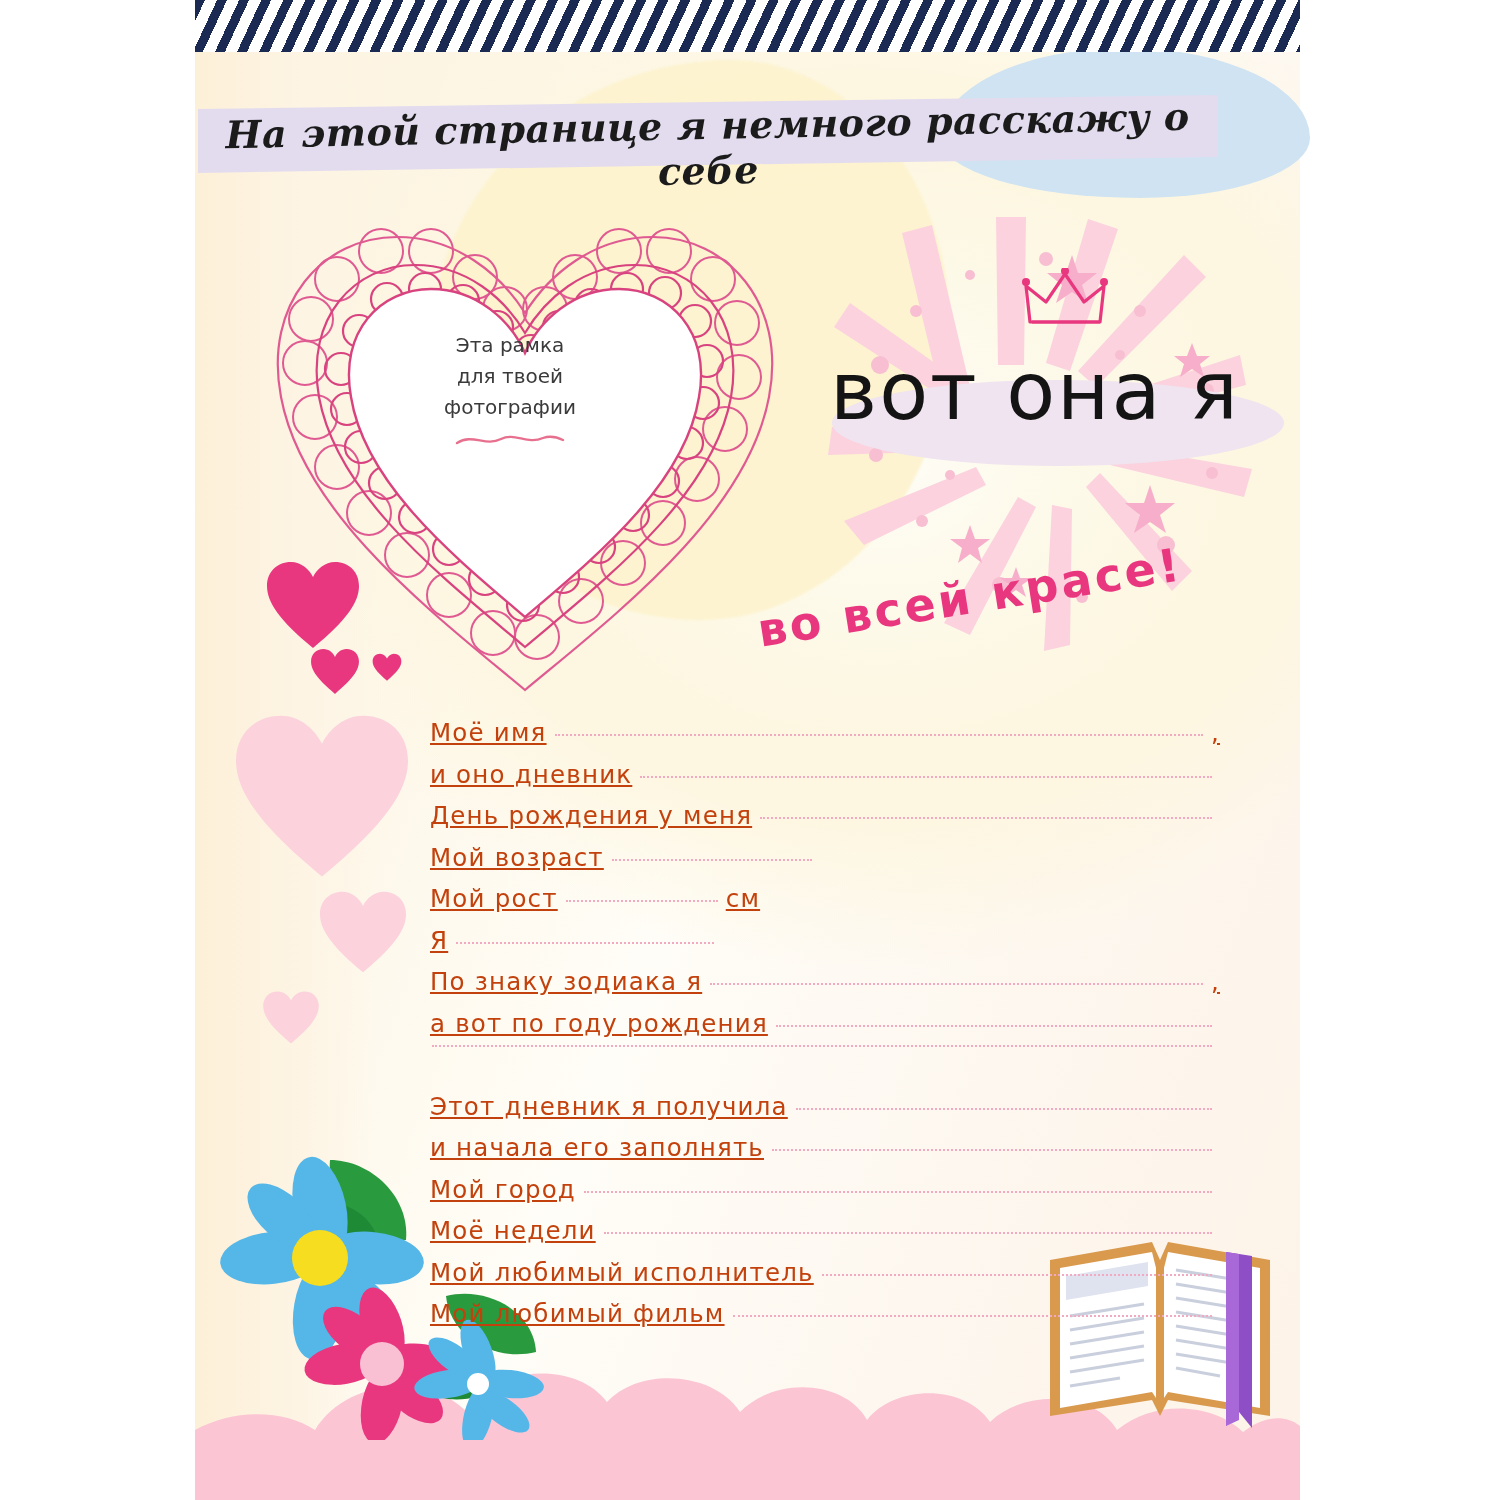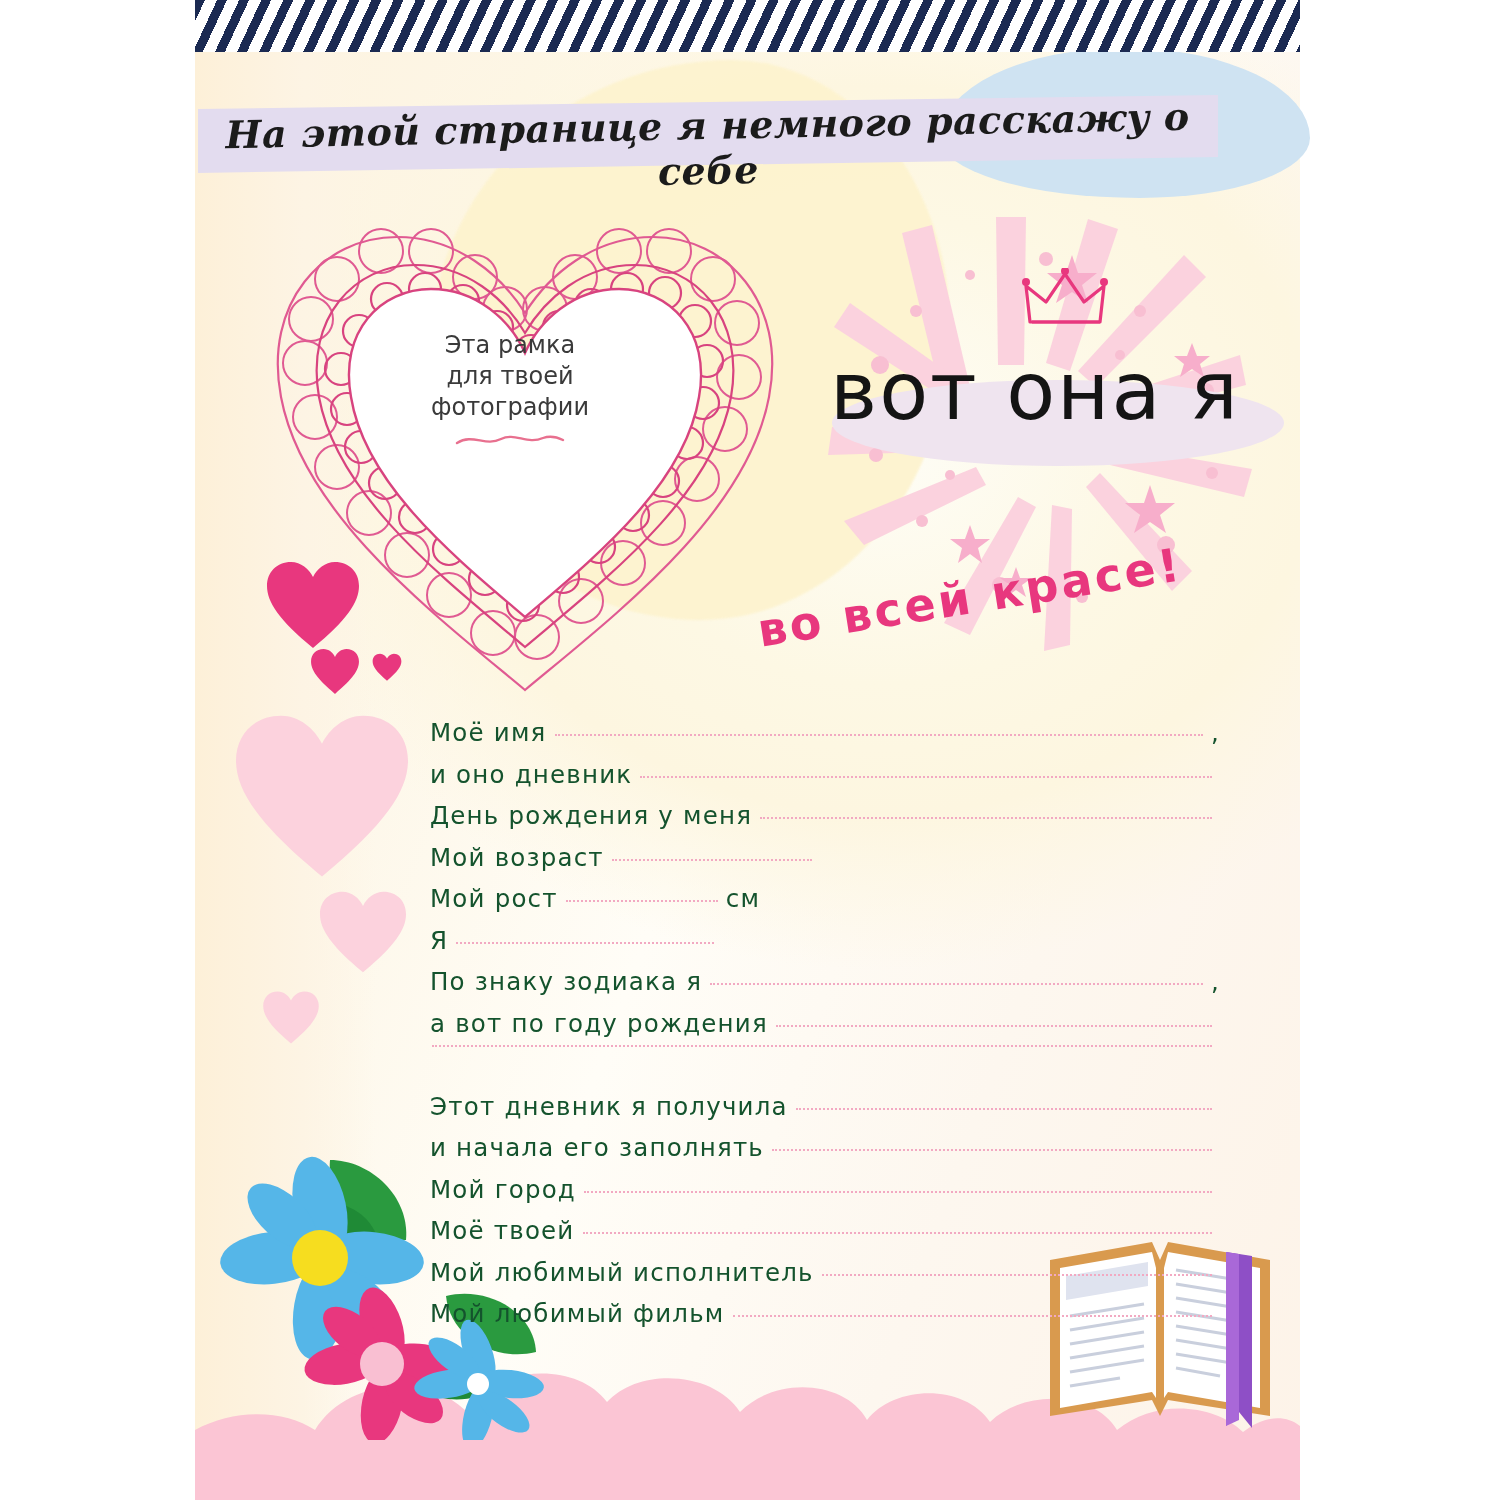--- a/index.html
+++ b/index.html
@@ -89,21 +89,21 @@
   .heart-wrap {
     position: absolute;
     left: 245px; top: 185px; width: 560px; height: 540px;
   }
   .heart-wrap svg { display:block; width:100%; height:100%; }
   .photo-hint {
     position: absolute;
     left: 395px; top: 330px;
     width: 230px;
     text-align: center;
-    font-size: 24px;
+    font-size: 20px;
     line-height: 31px;
     color: #3a3a3a;
   }
   .photo-hint .squiggle {
     display:block;
     margin: 10px auto 0;
     width: 110px; height: 14px;
   }
 
   
@@ -167,24 +167,25 @@
 
   
   .form {
     position: absolute;
     left: 430px; top: 718px; width: 790px;
   }
   .form-line {
     display: flex;
     align-items: baseline;
     font-size: 24.5px;
-    color: #14532d;
+    color: #c2410c;
     letter-spacing: 1.2px;
     height: 41.5px;
     white-space: nowrap;
+    text-decoration: underline;
   }
   .form-line .lbl { flex: 0 0 auto; }
   .form-line .lbl.sp { padding-right: 6px; }
   .form-line .dots {
     flex: 1 1 auto;
     border-bottom: 2px dotted #f2a9c2;
     position: relative;
     top: -5px;
     margin: 0 2px;
     min-width: 10px;
@@ -522,21 +523,21 @@
       <span class="tail"></span>
     </div>
 
     <div class="form-line">
       <span class="lbl sp">Мой город</span>
       <span class="dots"></span>
       <span class="tail"></span>
     </div>
 
     <div class="form-line">
-      <span class="lbl sp">Моё твоей</span>
+      <span class="lbl sp">Моё недели</span>
       <span class="dots"></span>
       <span class="tail"></span>
     </div>
 
     <div class="form-line">
       <span class="lbl sp">Мой любимый исполнитель</span>
       <span class="dots"></span>
       <span class="tail"></span>
     </div>
 

